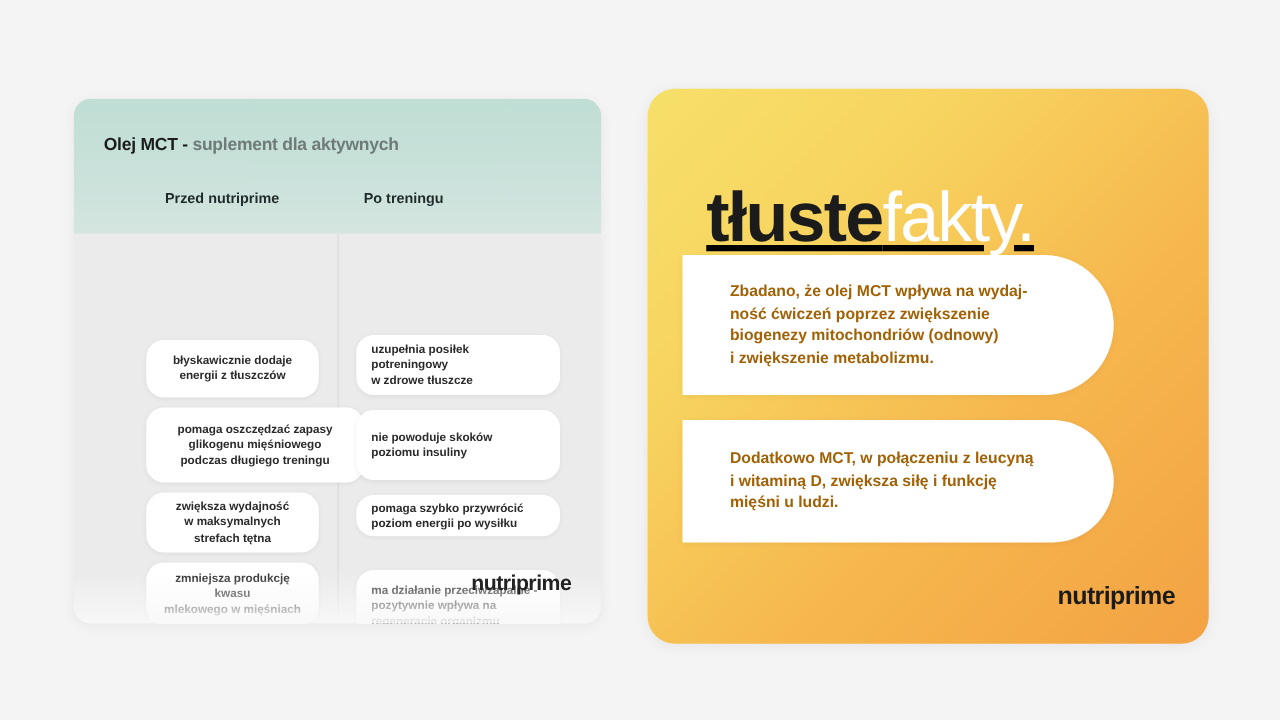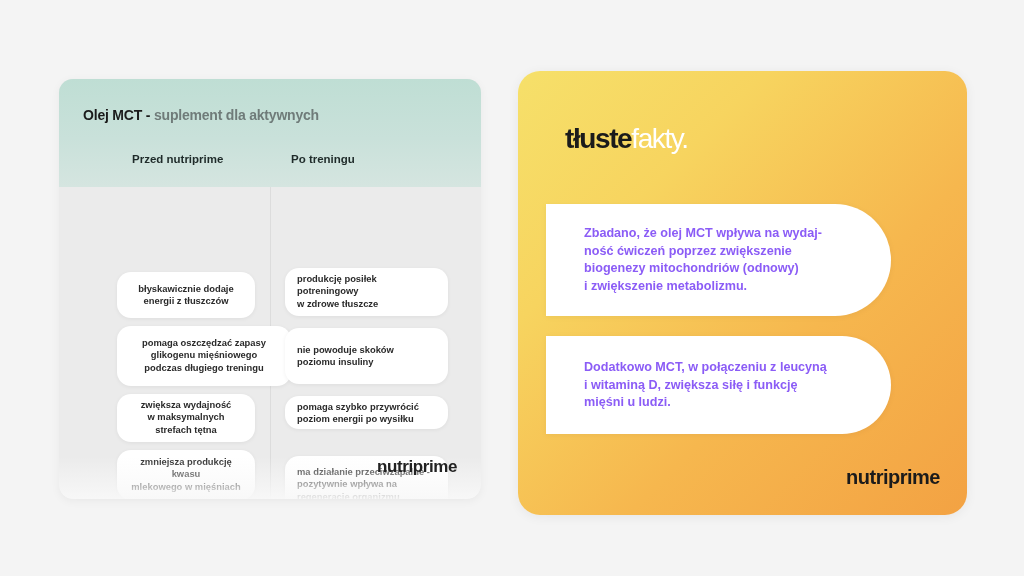--- a/index.html
+++ b/index.html
@@ -124,44 +124,45 @@
     width: 449px;
     height: 444px;
     border-radius: 22px;
     overflow: hidden;
     background: linear-gradient(135deg, #f6e06a 0%, #f7d45f 28%, #f6b74e 62%, #f3a243 100%);
     box-shadow: 0 2px 12px rgba(0,0,0,0.06);
   }
   .right-title {
     position: absolute;
     left: 47px;
-    top: 52px;
-    font-size: 28px;
+    top: 70px;
+    font-size: 56px;
     letter-spacing: -1.4px;
     white-space: nowrap;
+    text-decoration: underline;
   }
   .right-title .bold { color: #1b1b1b; font-weight: bold; }
   .right-title .light { color: #ffffff; font-weight: normal; }
 
   .pill {
     position: absolute;
     left: 28px;
     background: #ffffff;
     border-radius: 0 70px 70px 0;
     box-shadow: 0 1px 6px rgba(0,0,0,0.05);
   }
   .pill .ptxt {
     position: absolute;
     left: 38px;
     top: 50%;
     transform: translateY(-50%);
     font-size: 12.6px;
     line-height: 17.5px;
     font-weight: bold;
-    color: #8b5cf6;
+    color: #a16207;
     white-space: pre-line;
   }
   .right-logo {
     position: absolute;
     right: 27px;
     bottom: 26px;
     font-size: 20px;
     font-weight: bold;
     color: #1b1b1b;
     letter-spacing: -0.5px;
@@ -197,21 +198,21 @@
     <div class="chip left-col" style="left:58px; top:315px; width:138px; height:48px;">
       <div class="txt">zwiększa wydajność
 w maksymalnych strefach tętna</div>
     </div>
     <div class="chip left-col" style="left:58px; top:371px; width:138px; height:50px;">
       <div class="txt">zmniejsza produkcję kwasu
 mlekowego w mięśniach</div>
     </div>
 
     <div class="chip right-col" style="left:226px; top:189px; width:163px; height:48px;">
-      <div class="txt">produkcję posiłek potreningowy
+      <div class="txt">uzupełnia posiłek potreningowy
 w zdrowe tłuszcze</div>
     </div>
     <div class="chip right-col" style="left:226px; top:249px; width:163px; height:56px;">
       <div class="txt">nie powoduje skoków
 poziomu insuliny</div>
     </div>
     <div class="chip right-col" style="left:226px; top:317px; width:163px; height:33px;">
       <div class="txt">pomaga szybko przywrócić
 poziom energii po wysiłku</div>
     </div>

